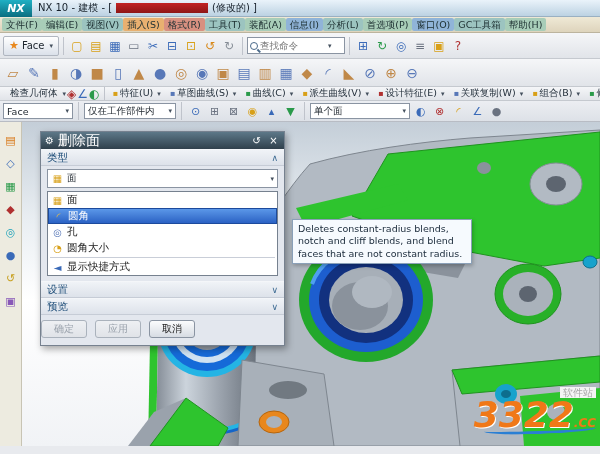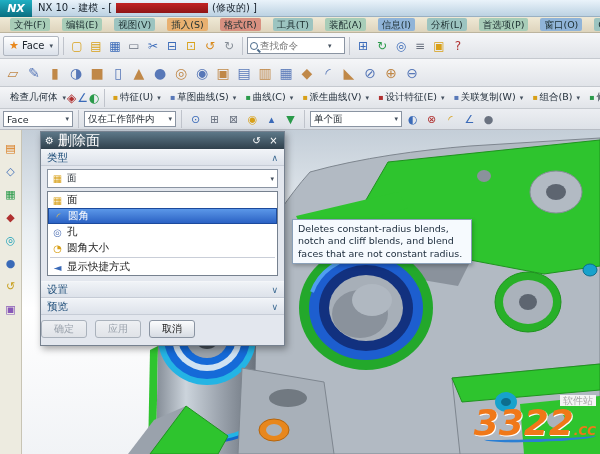--- a/index.html
+++ b/index.html
@@ -6,28 +6,28 @@
   html,body { width:600px; height:454px; font-family:"DejaVu Sans","Liberation Sans",sans-serif; }
   #app { position:relative; width:600px; height:454px; overflow:hidden; background:#e8eaee; font-size:10px; color:#1c242c; }
 
   
   .titlebar { height:17px; display:flex; align-items:center; background:linear-gradient(#eaf3fa,#bcd2e2); border-bottom:1px solid #9ab0c2; }
   .nx-logo { width:32px; height:17px; background:linear-gradient(#1fb0c4,#0b6e80); color:#fff; font-weight:bold; font-style:italic; font-size:11px; display:flex; align-items:center; justify-content:center; }
   .t-text { margin-left:6px; font-size:10px; color:#16202a; display:flex; align-items:center; }
   .t-redacted { display:inline-block; width:92px; height:10px; background:linear-gradient(#c22424,#8e1616); margin:0 4px; }
 
   
-  .menubar { height:16px; display:flex; align-items:center; gap:12px; padding:0 10px; background:linear-gradient(#efe9d6,#ded4bc); border-bottom:1px solid #bcb49e; }
+  .menubar { height:16px; display:flex; align-items:center; gap:0; padding:0 2px; background:linear-gradient(#efe9d6,#ded4bc); border-bottom:1px solid #bcb49e; }
   .menu-item { padding:0 4px; height:13px; line-height:13px; border-radius:2px; font-size:9.5px; color:#1c2e30; white-space:nowrap; }
 
   
   .tb { display:flex; align-items:center; background:linear-gradient(#f5f6f8,#e1e4e9); border-bottom:1px solid #c5c9cf; padding:0 3px; gap:1px; overflow:hidden; }
   .tb1 { height:26px; }
   .tb2 { height:28px; }
-  .tb3 { height:22px;padding-left:8px; }
+  .tb3 { height:14px;padding-left:8px; }
   .tbi { width:18px; height:18px; display:flex; align-items:center; justify-content:center; font-size:12px; border-radius:2px; }
   .tb2 .tbi { width:20px; height:20px; font-size:14px; }
   .vsep { width:1px; height:18px; background:#bfc3cb; margin:0 3px; flex:0 0 auto; }
   .start-btn { display:flex; align-items:center; gap:3px; padding:1px 5px; height:20px; border:1px solid #b0b6c0; border-radius:2px; background:linear-gradient(#ffffff,#dbe1ea); font-size:10px; }
   .start-icon { color:#e8881d; font-size:11px; }
   .caret { font-size:7px; color:#44505e; margin-left:2px; }
   .search-box { display:flex; align-items:center; height:17px; width:98px; border:1px solid #8a94a2; background:#fff; padding:0 2px; gap:2px; }
   .search-box input { border:none; outline:none; width:64px; font-size:9.5px; color:#444; font-family:inherit; background:transparent; }
   .mag { width:8px; height:8px; border:1.5px solid #4a6a8a; border-radius:50%; position:relative; flex:0 0 auto; }
   .mag::after { content:""; position:absolute; width:4px; height:1.5px; background:#4a6a8a; transform:rotate(45deg); left:6px; top:7px; }
@@ -295,21 +295,21 @@
 
       <span class="tbi" style="color: rgb(106, 114, 128);">⊠</span>
 
       <span class="tbi" style="color: rgb(216, 160, 24);">◉</span>
 
       <span class="tbi" style="color: rgb(58, 106, 184);">▴</span>
 
       <span class="tbi" style="color: rgb(42, 154, 74);">▼</span>
 
     <div class="vsep"></div>
-    <div class="combo" style="width:92px">
+    <div class="combo" style="width:100px">
       <span>单个面</span>
       <span class="caret">▾</span>
     </div>
 
       <span class="tbi" style="color: rgb(58, 106, 184);">◐</span>
 
       <span class="tbi" style="color: rgb(176, 48, 48);">⊗</span>
 
       <span class="tbi" style="color: rgb(216, 160, 24);">◜</span>
 

